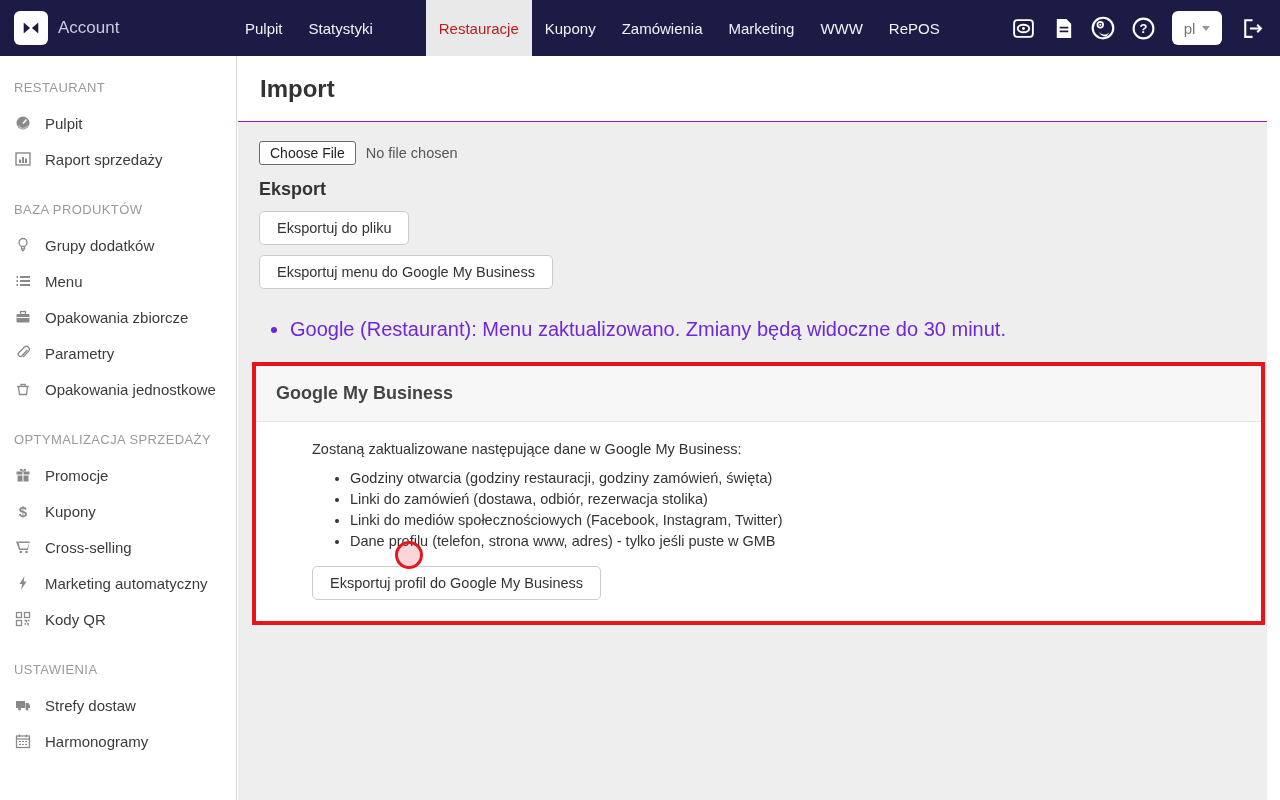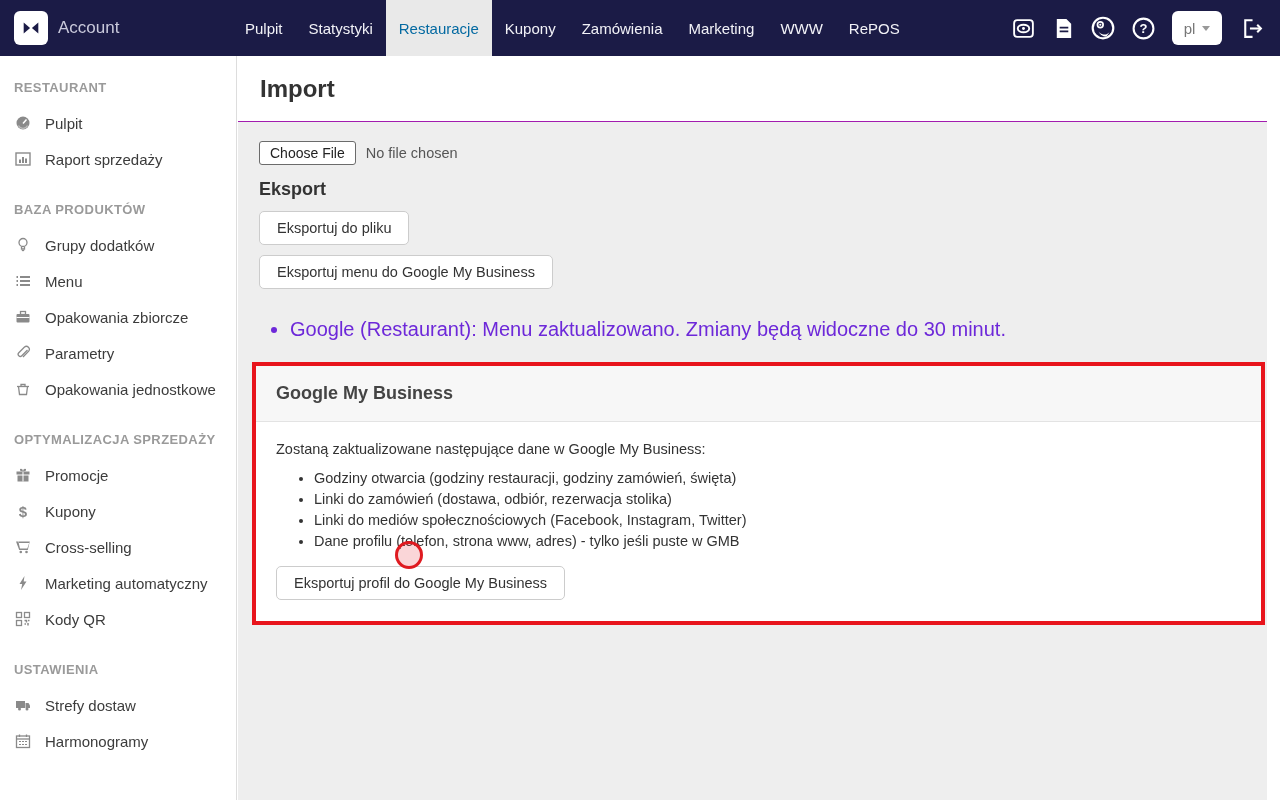--- a/index.html
+++ b/index.html
@@ -16,38 +16,38 @@
     background:#1b1b46; display:flex; align-items:stretch; z-index:5;
   }
   .brand { display:flex; align-items:center; gap:10px; padding:0 14px; width:232px; flex:0 0 auto; }
   .logo { width:34px; height:34px; background:#fff; border-radius:6px; display:flex; align-items:center; justify-content:center; }
   .brand-name { color:#c9c9db; font-size:17px; }
   .nav-items { display:flex; align-items:stretch; }
   .nav-item {
     display:flex; align-items:center; padding:0 13px;
     color:#f2f2f7; font-size:15px; cursor:pointer; white-space:nowrap;
   }
-  .nav-item.active { background:#e9e9e9; color:#0369a1; }
+  .nav-item.active { background:#e9e9e9; color:#b91c1c;margin-left:40px; }
   .nav-right { margin-left:auto; display:flex; align-items:center; gap:10px; padding-right:14px; }
   .nav-icon-btn { width:30px; height:30px; display:flex; align-items:center; justify-content:center; cursor:pointer; }
   .lang-select {
     background:#fff; border-radius:6px; width:50px; height:34px;
     display:flex; align-items:center; justify-content:center; gap:7px;
     font-size:15px; color:#777; cursor:pointer; margin:0 4px;
   }
   .lang-caret { width:0; height:0; border-left:4px solid transparent; border-right:4px solid transparent; border-top:5px solid #999; }
 
   
   .sidebar {
     position:absolute; top:56px; left:0; bottom:0; width:237px;
     background:#fff; border-right:1px solid #ddd; padding:16px 0 0 14px; overflow:hidden;
   }
   .side-section { margin-bottom:17px; }
   .side-title {
-    color:#9a9a9a; font-weight:bold; font-size:13px; letter-spacing:.4px;
+    color:#9a9a9a; font-weight:normal; font-size:13px; letter-spacing:.4px;
     padding:8px 0 10px 0;
   }
   .side-item {
     display:flex; align-items:center; gap:13px; height:36px;
     font-size:15px; color:#3c3c3c; cursor:pointer;
   }
   .side-ico { width:18px; display:flex; justify-content:center; align-items:center; flex:0 0 auto; color:#888; font-size:15px; font-weight:bold; }
 
   
   .main { position:absolute; top:56px; left:238px; right:13px; bottom:0; background:#eee; }
@@ -72,21 +72,21 @@
   }
   .btn-row { margin-bottom:10px; }
 
   .note-list { margin:29px 0 0 38px; font-size:20px; color:#6d28d9; }
   .note-list li { margin-bottom:4px; }
 
   
   .gmb-panel { margin-top:21px; border:4px solid #e8141c; background:#fff; }
   .gmb-header { background:#f7f7f7; border-bottom:1px solid #e3e3e3; padding:17px 20px; }
   .gmb-title { font-size:18px; font-weight:bold; color:#444; }
-  .gmb-body { padding:19px 30px 21px 20px; }
+  .gmb-body { padding:19px 30px 21px 20px;margin-left:36px; }
   .gmb-intro { font-size:14.5px; color:#333; margin-bottom:13px; }
   .gmb-list { margin:0 0 17px 38px; font-size:14.5px; color:#333; }
   .gmb-list li { margin-bottom:5px; }
 
   
   .click-circle {
     position:absolute; left:395px; top:541px; width:28px; height:28px;
     border:3px solid #df1a20; border-radius:50%;
     background:rgba(230,30,40,.18); z-index:20; pointer-events:none;
   }

